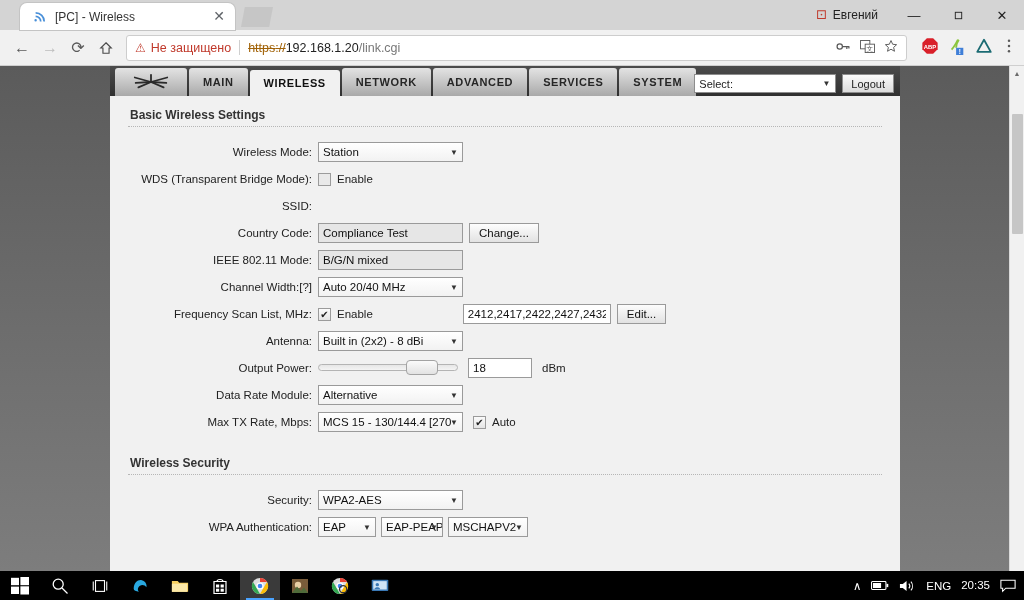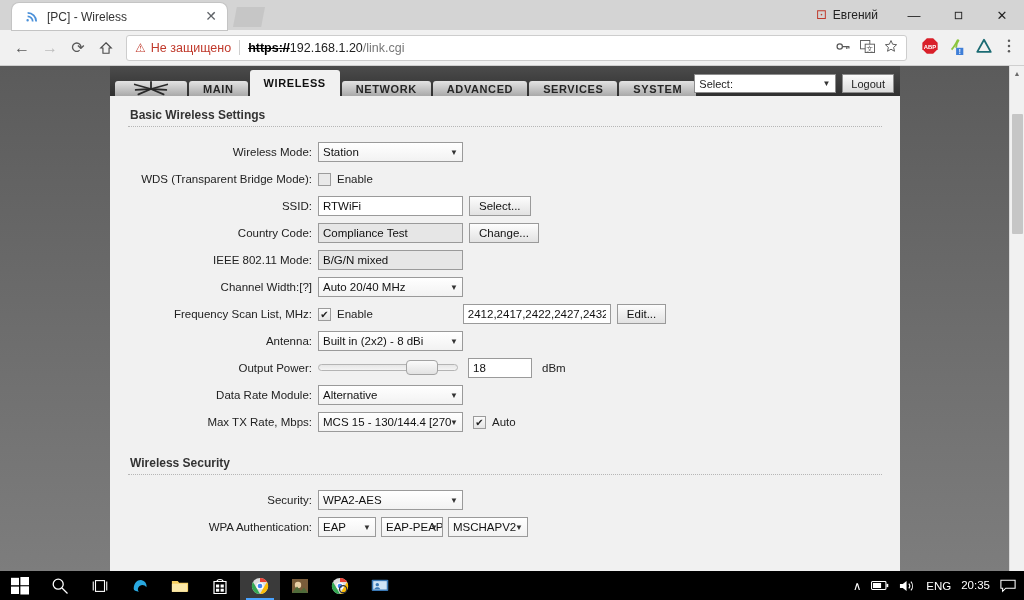--- a/index.html
+++ b/index.html
@@ -8,21 +8,21 @@
     overflow: hidden;
     font-family: "Liberation Sans", sans-serif;
     background: #ffffff;
   }
 
   
   #browser { width: 1024px; height: 571px; background:#d7d7d7; position: relative; }
 
   .tabstrip {
     height: 30px; background: #d4d4d4;
-    display: flex; align-items: flex-end; padding-left: 12px;
+    display: flex; align-items: flex-end; padding-left: 20px;
     position: relative;
   }
   .tab {
     height: 27px; width: 215px; background:#fff;
     border-radius: 7px 7px 0 0;
     display:flex; align-items:center; padding: 0 8px 0 12px;
     position: relative; box-shadow: 0 0 0 1px #c4c4c4;
   }
   .tab .favicon {
     width: 15px; height: 15px; flex: 0 0 15px; margin-right: 8px;
@@ -69,21 +69,21 @@
   .navbtn.disabled { color:#bdbdbd; }
   .omnibox {
     flex: 1 1 auto; height: 26px; background:#fff;
     border: 1px solid #cdcdcd; border-radius: 3px;
     display:flex; align-items:center; padding: 0 8px;
     margin: 0 6px; font-size: 12.5px; overflow:hidden;
   }
   .notsecure { display:flex; align-items:center; gap:5px; color:#c0392b; flex:0 0 auto;}
   .notsecure .warn { font-size: 12px; }
   .omni-sep { width:1px; height:15px; background:#cfcfcf; margin: 0 8px; flex:0 0 auto;}
-  .url-scheme { color:#000000; text-decoration: line-through; font-weight: bold; }
+  .url-scheme { color:#a16207; text-decoration: line-through; }
   .url-host { color:#222; }
   .url-path { color:#777; }
   .omni-icons { margin-left:auto; display:flex; align-items:center; gap:9px; color:#5a5a5a;}
   .ext-icons { display:flex; align-items:center; gap:9px; padding-left:8px; }
 
   
   #viewport {
     position: relative;
     height: 505px;
     background: linear-gradient(180deg,#5b5b5b 0%, #6e6e6e 55%, #7d7d7d 100%);
@@ -100,21 +100,21 @@
 
   .page {
     position:absolute; left:110px; top:0; width: 790px; min-height:505px;
     background:#f1f1f1;
   }
   .navbar {
     height: 30px; background: linear-gradient(180deg,#4c4c4c,#303030);
     display:flex; align-items:flex-end; padding-left: 4px; position: relative;
   }
   .navtab {
-    height: 15px; margin: 0 1px; padding: 0 14px;
+    height: 28px; margin: 0 1px; padding: 0 14px;
     display:flex; align-items:center; justify-content:center;
     font-size: 11px; font-weight: bold; letter-spacing: .6px;
     color: #262626; border-radius: 3px 3px 0 0;
     background: linear-gradient(180deg,#e3e3e3,#a9a9a9);
     cursor: pointer; white-space:nowrap;
   }
   .navtab.logo {
     width: 72px; padding: 0; align-items:center;
   }
   .navtab.active {
@@ -379,24 +379,20 @@
         <div class="frow">
           <div class="flabel">WDS (Transparent Bridge Mode):</div>
           <div class="fctl cbrow">
             <div class="cb unchecked"></div>
             <span class="cblabel">Enable</span>
           </div>
         </div>
 
         <div class="frow">
           <div class="flabel">SSID:</div>
-          <div class="fctl">
-            <input class="ui i145" value="RTWiFi" style="">
-            <div class="btn">Select...</div>
-          </div>
         </div>
 
 
         <div class="frow">
           <div class="flabel">Country Code:</div>
           <div class="fctl">
             <input class="ui i145 readonly" readonly="" value="Compliance Test" style="">
             <div class="btn">Change...</div>
           </div>
         </div>

